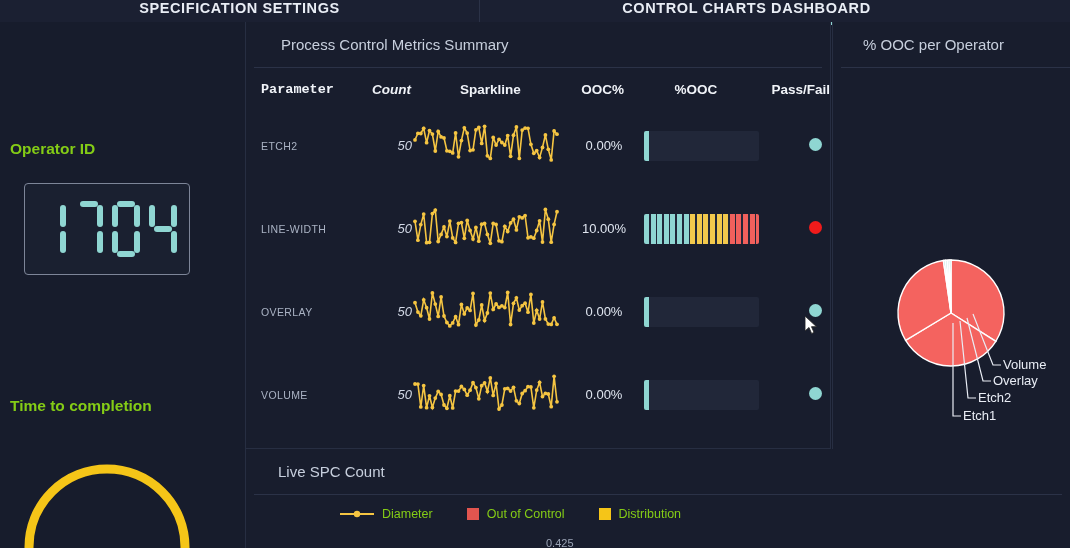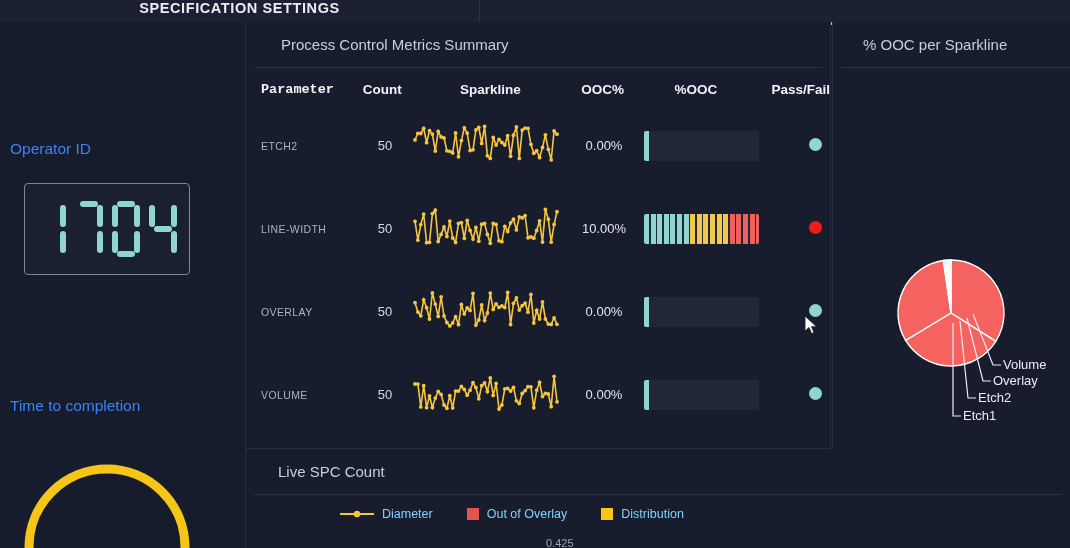--- a/index.html
+++ b/index.html
@@ -36,21 +36,21 @@
   .body { position: absolute; top: 22px; left: 0; width: 1070px; height: 526px; }
 
   
   .sidebar {
     position: absolute; top: 0; left: 0; width: 246px; height: 526px;
     background: #171c2c;
     border-right: 1px solid #272e42;
   }
   .side-title {
     position: absolute; left: 10px;
-    font-size: 15.5px; font-weight: normal; color: #3b82f6;
+    font-size: 15.5px; font-weight: bold; color: #84cc16;
   }
   .side-title.operator { top: 118px; }
   .side-title.ttc { top: 375px; }
 
   
   .lcd-box {
     position: absolute; left: 24px; top: 161px;
     width: 166px; height: 92px;
     border: 1px solid #7d8598; border-radius: 4px;
     background: #1a2030;
@@ -90,21 +90,21 @@
   .thead {
     display: flex; align-items: center; height: 36px;
     padding-top: 6px;
     font-size: 13.5px; font-weight: bold; color: #f0f3f8;
   }
   .trow {
     display: flex; align-items: center; height: 83px;
     font-size: 10.5px; color: #aab3c4;
   }
   .c-param  { width: 106px; padding-left: 15px; }
-  .c-count  { width: 60px;  text-align: center; padding-left: 6px; }
+  .c-count  { width: 60px;  text-align: right; padding-left: 6px; font-style: italic; }
   .c-spark  { width: 160px; text-align: center; }
   .c-oocp   { width: 66px;  text-align: center; }
   .c-pooc   { width: 122px; padding-left: 6px; }
   .c-pf     { width: 62px;  text-align: right; }
 
   .thead .c-param { padding-left: 15px; font-family: Liberation Mono, monospace; }
   .thead .c-count { padding-left: 2px; }
   .thead .c-oocp  { text-align: center; width: 66px; }
   .thead .c-pooc  { text-align: center; padding-left: 0; }
   .thead .c-pf    { width: 74px; }
@@ -158,41 +158,42 @@
 
   
   .spc {
     position: absolute; top: 427px; left: 246px; width: 824px; height: 99px;
     background: #181d2d;
   }
   .spc .panel-head { margin: 0 8px; padding-left: 24px; height: 46px; line-height: 46px; }
   .legend {
     display: flex; align-items: center; gap: 34px;
     padding-left: 94px; height: 38px;
-    font-size: 12.5px; color: #7dd3fc;
+    font-size: 12.5px; color: #84cc16;
   }
   .legend .item { display: flex; align-items: center; gap: 8px; }
   .lg-swatch { width: 12px; height: 12px; display: inline-block; }
   .lg-line { width: 34px; height: 12px; position: relative; }
   .axis-tick {
     position: absolute; left: 300px; top: 88px;
     font-size: 11px; color: #9aa3b5;
   }
 </style>
 </head>
 <body>
 
 <div class="app">
 
   <div class="tabbar">
     <div class="tab t1 inactive">
       <span>SPECIFICATION SETTINGS</span>
 
     </div>
     <div class="tab t2">
+      <span>CONTROL CHARTS DASHBOARD</span>
       <span class="underline"></span>
     </div>
   </div>
 
   <div class="body">
 
     <div class="sidebar">
       <div class="side-title operator">Operator ID</div>
 
       <div class="lcd-box">
@@ -602,21 +603,21 @@
       </div>
 
       <div class="vscroll">
         <div class="arrow up">▲</div>
         <div class="thumb"></div>
         <div class="arrow down">▼</div>
       </div>
     </div>
 
     <div class="oocpanel">
-      <div class="panel-head">% OOC per Sparkline</div>
+      <div class="panel-head">% OOC per Operator</div>
       <div class="pie-wrap">
         <svg width="238" height="380" viewBox="0 0 238 380">
           <g transform="translate(0,0)">
               <path d="M118,245 L118.00,192.00 A53,53 0 0 1 162.82,273.29 Z" fill="#f4635f" stroke="#ffffff" stroke-width="1.4"></path>
               <path d="M118,245 L162.82,273.29 A53,53 0 0 1 72.63,272.40 Z" fill="#f4635f" stroke="#ffffff" stroke-width="1.4"></path>
               <path d="M118,245 L72.63,272.40 A53,53 0 0 1 110.37,192.55 Z" fill="#f4635f" stroke="#ffffff" stroke-width="1.4"></path>
               <path d="M118,245 L110.37,192.55 A53,53 0 0 1 112.27,192.31 Z" fill="#9fd9d2" stroke="#ffffff" stroke-width="1.4"></path>
               <path d="M118,245 L112.27,192.31 A53,53 0 0 1 114.18,192.14 Z" fill="#9fd9d2" stroke="#ffffff" stroke-width="1.4"></path>
               <path d="M118,245 L114.18,192.14 A53,53 0 0 1 116.09,192.03 Z" fill="#9fd9d2" stroke="#ffffff" stroke-width="1.4"></path>
               <path d="M118,245 L116.09,192.03 A53,53 0 0 1 118.00,192.00 Z" fill="#9fd9d2" stroke="#ffffff" stroke-width="1.4"></path>
@@ -642,21 +643,21 @@
           <span class="lg-line">
             <svg width="34" height="12" viewBox="0 0 34 12">
               <line x1="0" y1="6" x2="34" y2="6" stroke="#f5c542" stroke-width="2"></line>
               <circle cx="17" cy="6" r="3.2" fill="#f5c542"></circle>
             </svg>
           </span>
           <span>Diameter</span>
         </div>
         <div class="item">
           <span class="lg-swatch" style="background:#e2554f"></span>
-          <span>Out of Overlay</span>
+          <span>Out of Control</span>
         </div>
         <div class="item">
           <span class="lg-swatch" style="background:#f5c518"></span>
           <span>Distribution</span>
         </div>
       </div>
       <div class="axis-tick">0.425</div>
     </div>
 
   </div>

